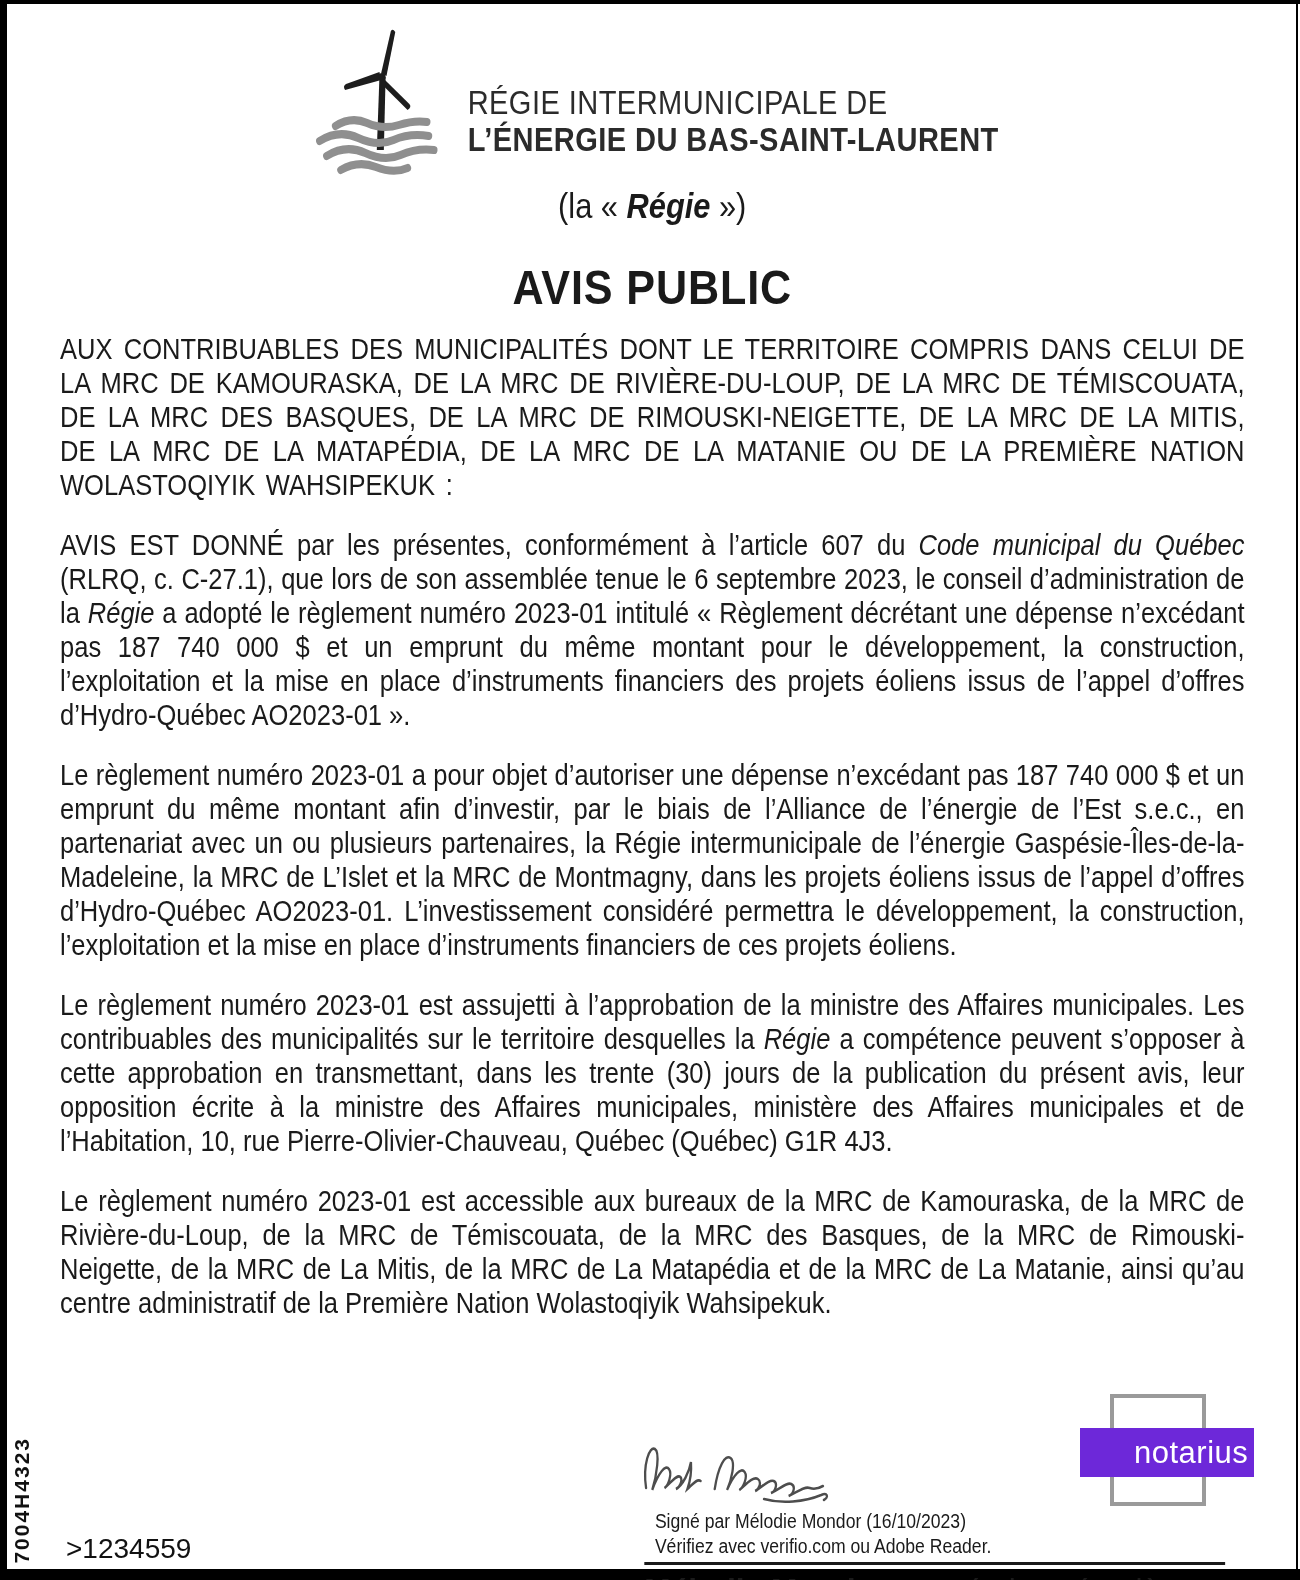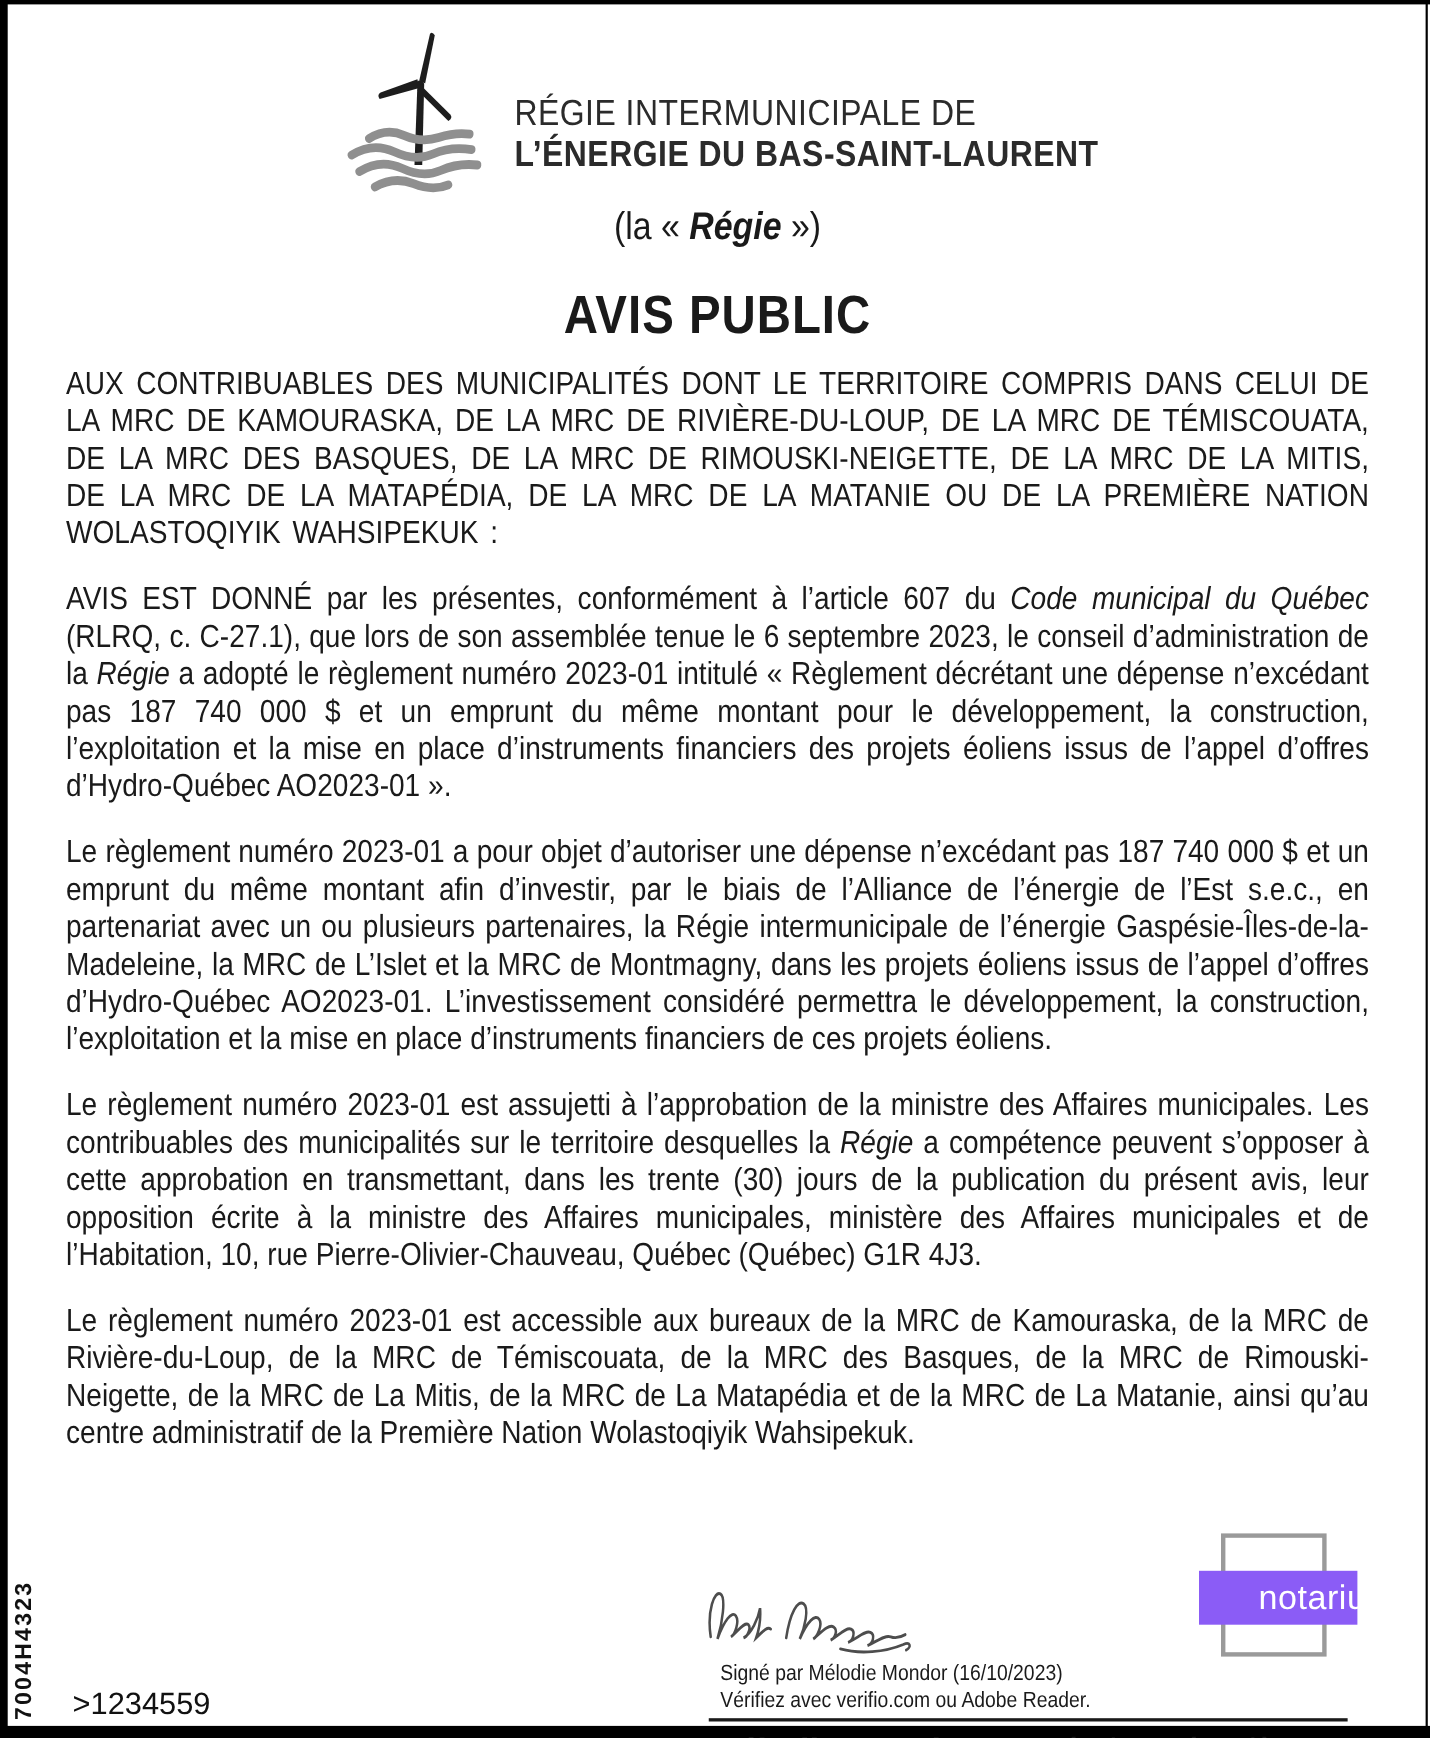--- a/index.html
+++ b/index.html
@@ -34,21 +34,21 @@
   .sig-section{position:absolute;left:0;top:1432px;width:1185px;height:186px;text-align:center;}
   .sig-squeeze{position:relative;width:1346px;height:186px;transform:scaleX(0.88);transform-origin:0 0;}
   .sig-script{position:absolute;left:658px;top:4px;width:226px;height:70px;}
   .sig-line1{position:absolute;left:676px;top:78px;font-size:20px;white-space:nowrap;}
   .sig-line2{position:absolute;left:676px;top:103px;font-size:20px;white-space:nowrap;}
   .sig-rule{position:absolute;left:664px;top:130px;width:660px;height:3px;background:#1a1a1a;}
   .sig-name{position:absolute;left:664px;top:140px;font-size:36px;white-space:nowrap;}
 
   .notarius{position:absolute;left:1018px;top:1394px;width:166px;height:114px;}
   .not-vert{position:absolute;left:32px;top:0;width:88px;height:104px;border:4px solid #9a9a9a;background:#fff;}
-  .not-band{position:absolute;left:12px;top:34px;width:144px;height:49px;background:#8b5cf6;}
+  .not-band{position:absolute;left:2px;top:34px;width:174px;height:49px;background:#6d28d9;}
   .not-label{position:absolute;left:54px;top:7px;color:#ffffff;font-size:31px;letter-spacing:0.5px;}
 
   .print-code{position:absolute;left:10px;bottom:16px;writing-mode:vertical-rl;transform:rotate(180deg);
     font-size:21px;font-weight:bold;letter-spacing:2px;color:#111;}
   .ref-num{position:absolute;left:66px;bottom:15px;font-size:28px;color:#111;}
 </style>
 </head>
 <body>
 
 <div class="page">

